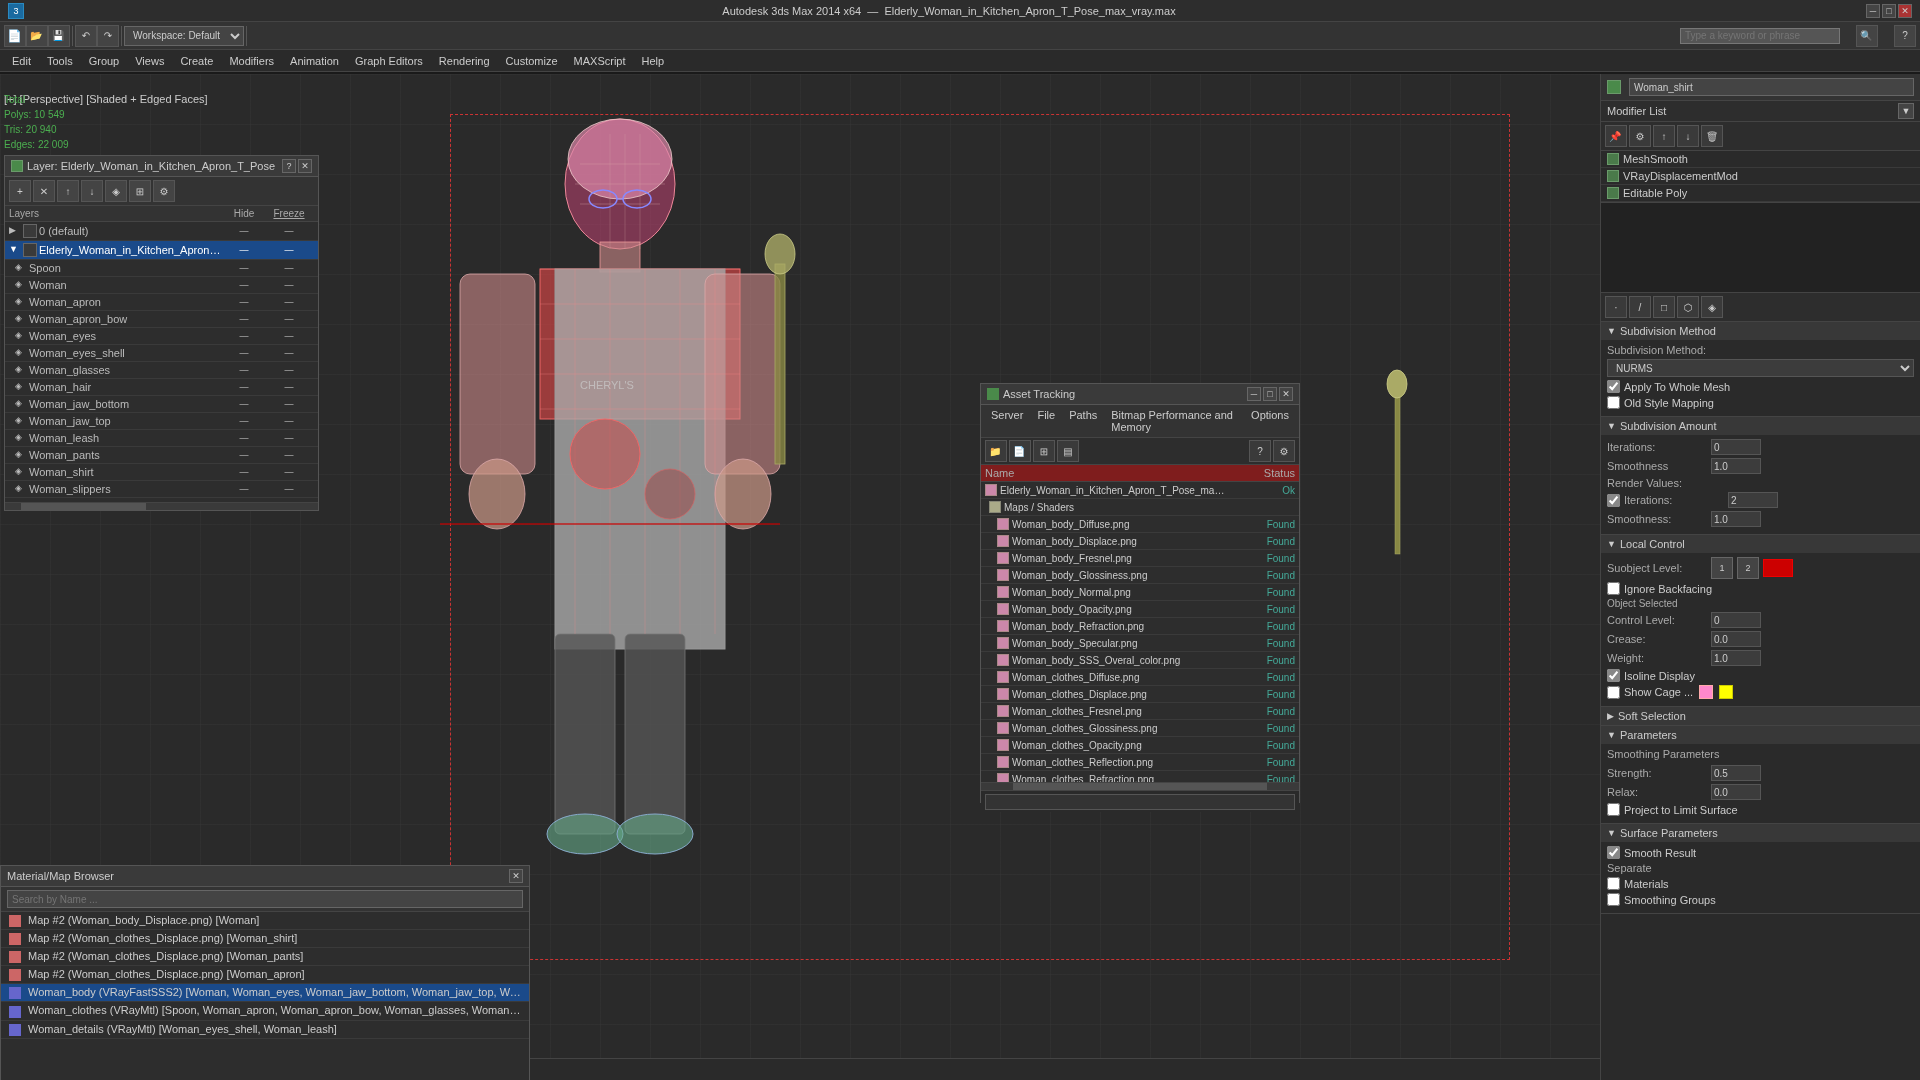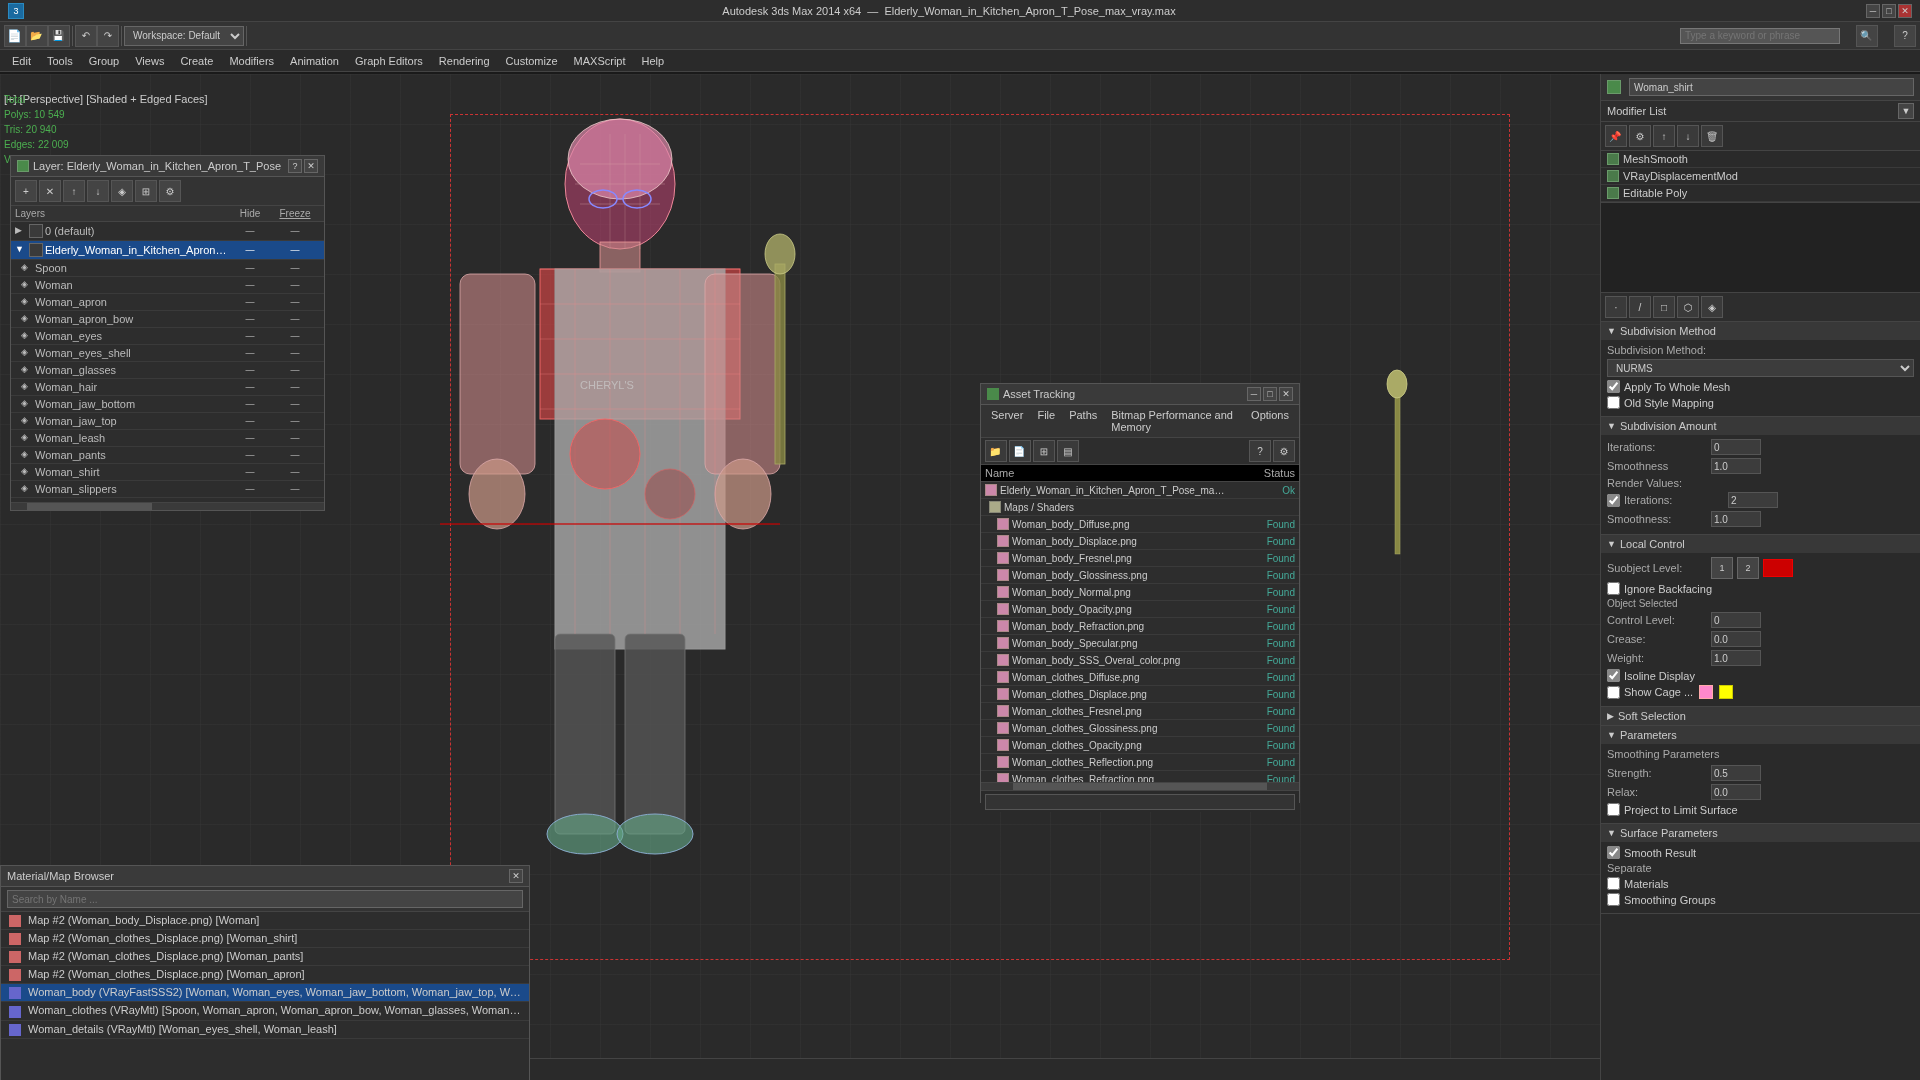--- a/index.html
+++ b/index.html
@@ -199,21 +199,21 @@
       width: 30px; height: 18px;
       background: #c00; border: 1px solid #e00;
       color: #fff; font-size: 10px;
       display: flex; align-items: center; justify-content: center;
     }
 
     
     .layer-panel {
       position: absolute;
       top: 155px;
-      left: 10px;
+      left: 4px;
       width: 315px;
       background: #2d2d2d;
       border: 1px solid #555;
       z-index: 20;
     }
     .layer-panel-title {
       background: #3a3a3a;
       padding: 3px 6px;
       display: flex;
       align-items: center;
@@ -392,21 +392,21 @@
       width: 22px; height: 22px;
       background: #3a3a3a;
       border: 1px solid #555;
       color: #ccc;
       display: flex; align-items: center; justify-content: center;
       cursor: pointer;
       font-size: 10px;
     }
     .asset-col-header {
       display: flex;
-      background: #000000;
+      background: #7f1d1d;
       border-bottom: 1px solid #444;
       padding: 2px 4px;
       font-size: 11px;
       color: #aaa;
     }
     .asset-col-name { flex: 1; }
     .asset-col-status { width: 70px; text-align: right; }
     .asset-scroll { height: 300px; overflow-y: auto; }
     .asset-row {
       display: flex;

